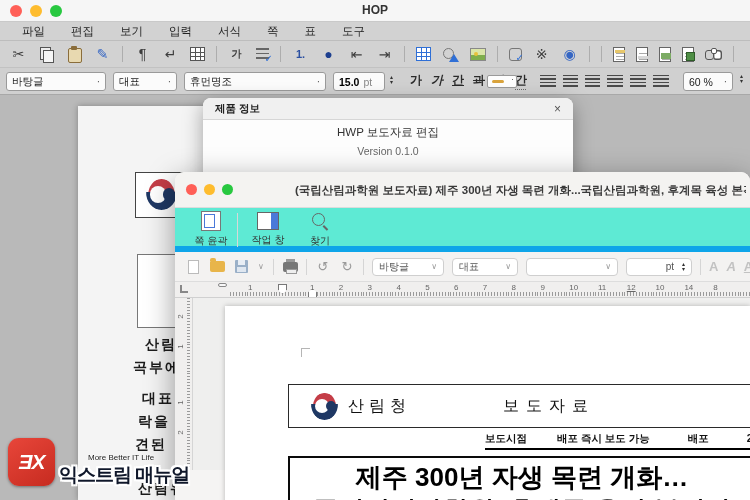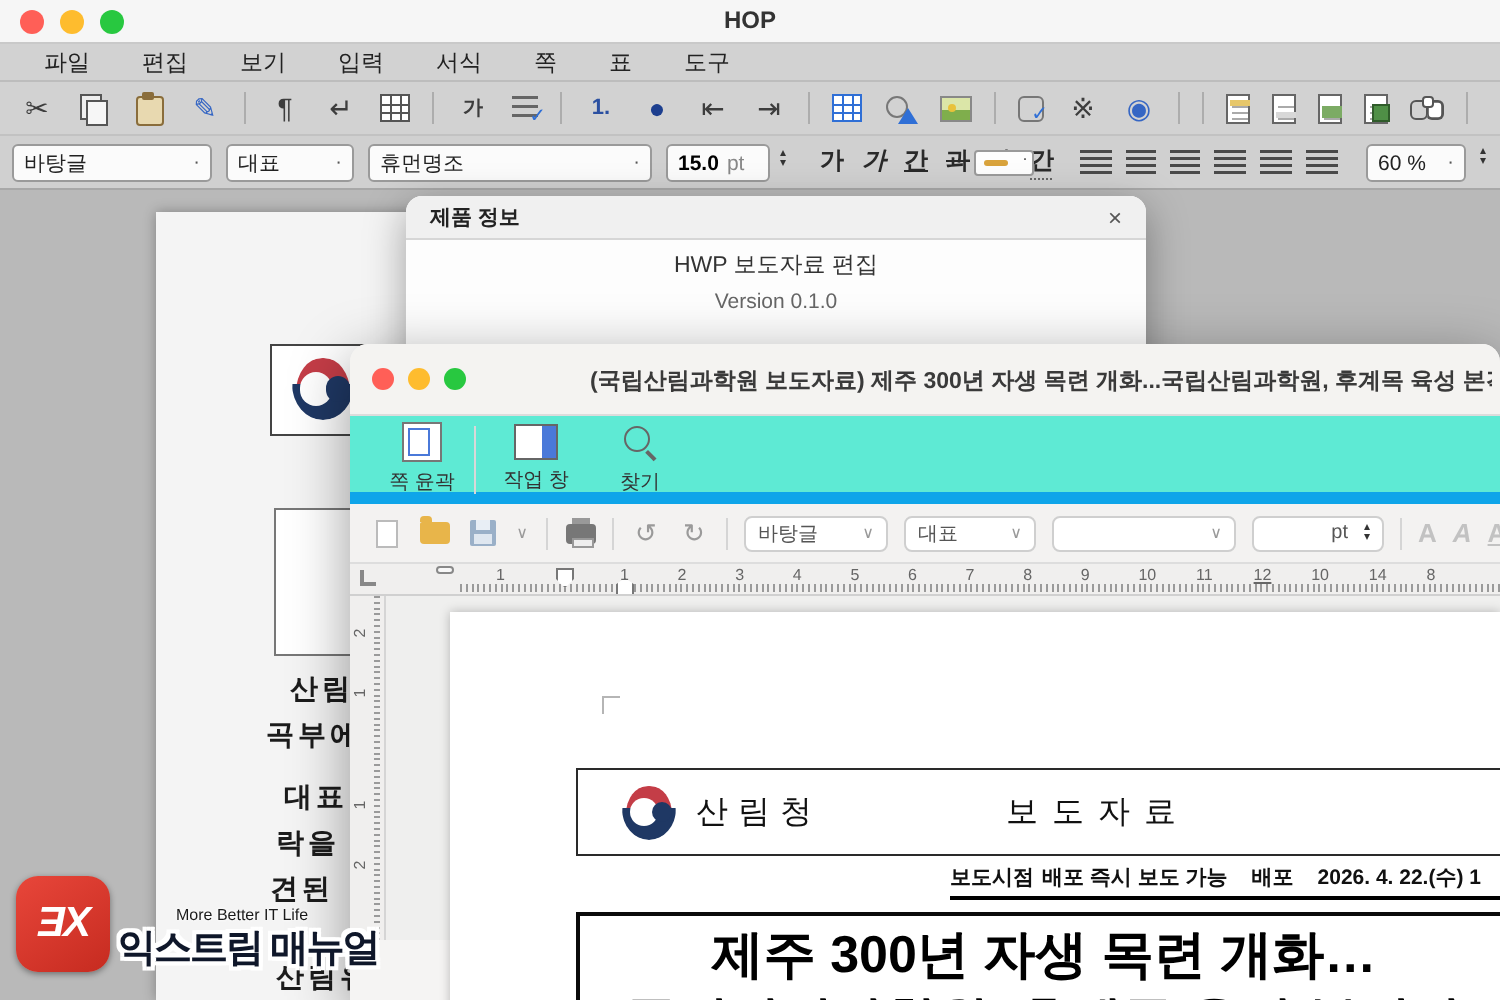--- a/index.html
+++ b/index.html
@@ -133,21 +133,21 @@
   .vruler { position:absolute; left:0; top:0; width:18px; height:100%; background:#f0efee; border-right:1px solid #d5d5d5; }
   .vruler::before{ content:""; position:absolute; right:2px; top:0; width:3px; height:100%;
     background:repeating-linear-gradient(#9a9a9a 0 1px, transparent 1px 2.9px); }
   .vnum { position:absolute; left:3px; font-size:8px; color:#666; transform:rotate(-90deg); }
   .page { position:absolute; left:50px; top:8px; right:0; bottom:-40px; background:#fff; box-shadow:0 0 5px rgba(0,0,0,.25); }
   .cropmark { position:absolute; left:76px; top:42px; width:9px; height:9px; border-left:1px solid #b5b5b5; border-top:1px solid #b5b5b5; }
   .hdr-box { position:absolute; left:63px; top:78px; right:-6px; height:44px; border:1.5px solid #2a2a2a; background:#fff; display:flex; align-items:center; }
   .agency { display:flex; align-items:center; gap:10px; margin-left:22px; }
   .agency-name { font-family:"Liberation Serif","DejaVu Serif",serif; font-size:16px; letter-spacing:5px; color:#111; }
   .doctype { font-family:"Liberation Serif","DejaVu Serif",serif; font-size:16px; letter-spacing:7px; color:#111; margin-left:92px; }
-  .meta-row { position:absolute; left:250px; top:124px; right:0; height:20px; border-bottom:2.5px solid #000; display:flex; align-items:center; gap:4px; font-size:10.5px; font-weight:bold; color:#111; white-space:nowrap; }
+  .meta-row { position:absolute; left:260px; top:124px; right:0; height:20px; border-bottom:2.5px solid #000; display:flex; align-items:center; gap:30px; font-size:10.5px; font-weight:bold; color:#111; white-space:nowrap; }
   .headline-box { position:absolute; left:63px; top:150px; right:-6px; height:90px; border:2.5px solid #0a0a0a; background:#fff; text-align:center; padding-top:3px; }
   .headline1 { font-size:26px; font-weight:800; letter-spacing:0; color:#000; line-height:33px; }
   .headline2 { font-size:26px; font-weight:800; color:#000; line-height:33px; }
 
   
   .watermark { position:absolute; left:8px; top:438px; z-index:30; display:flex; align-items:flex-end; gap:4px; }
   .exlogo { width:47px; height:48px; background:linear-gradient(145deg,#e8463a,#c62b20); border-radius:11px; display:flex; align-items:center; justify-content:center; color:#fff; font-weight:900; font-size:21px; font-style:italic; letter-spacing:-1px; box-shadow:0 1px 3px rgba(0,0,0,.4); }
   .wm-text { display:flex; flex-direction:column; line-height:1; padding-bottom:2px; }
   .wm-tag { font-size:8px; font-weight:normal; color:#1a1a1a; text-shadow:0 0 2px #fff,0 0 2px #fff; margin-bottom:3px; margin-left:3px;padding-left:26px; }
   .wm-brand { font-size:19px; font-weight:900; color:#0f172a; letter-spacing:-1px; white-space:nowrap;

